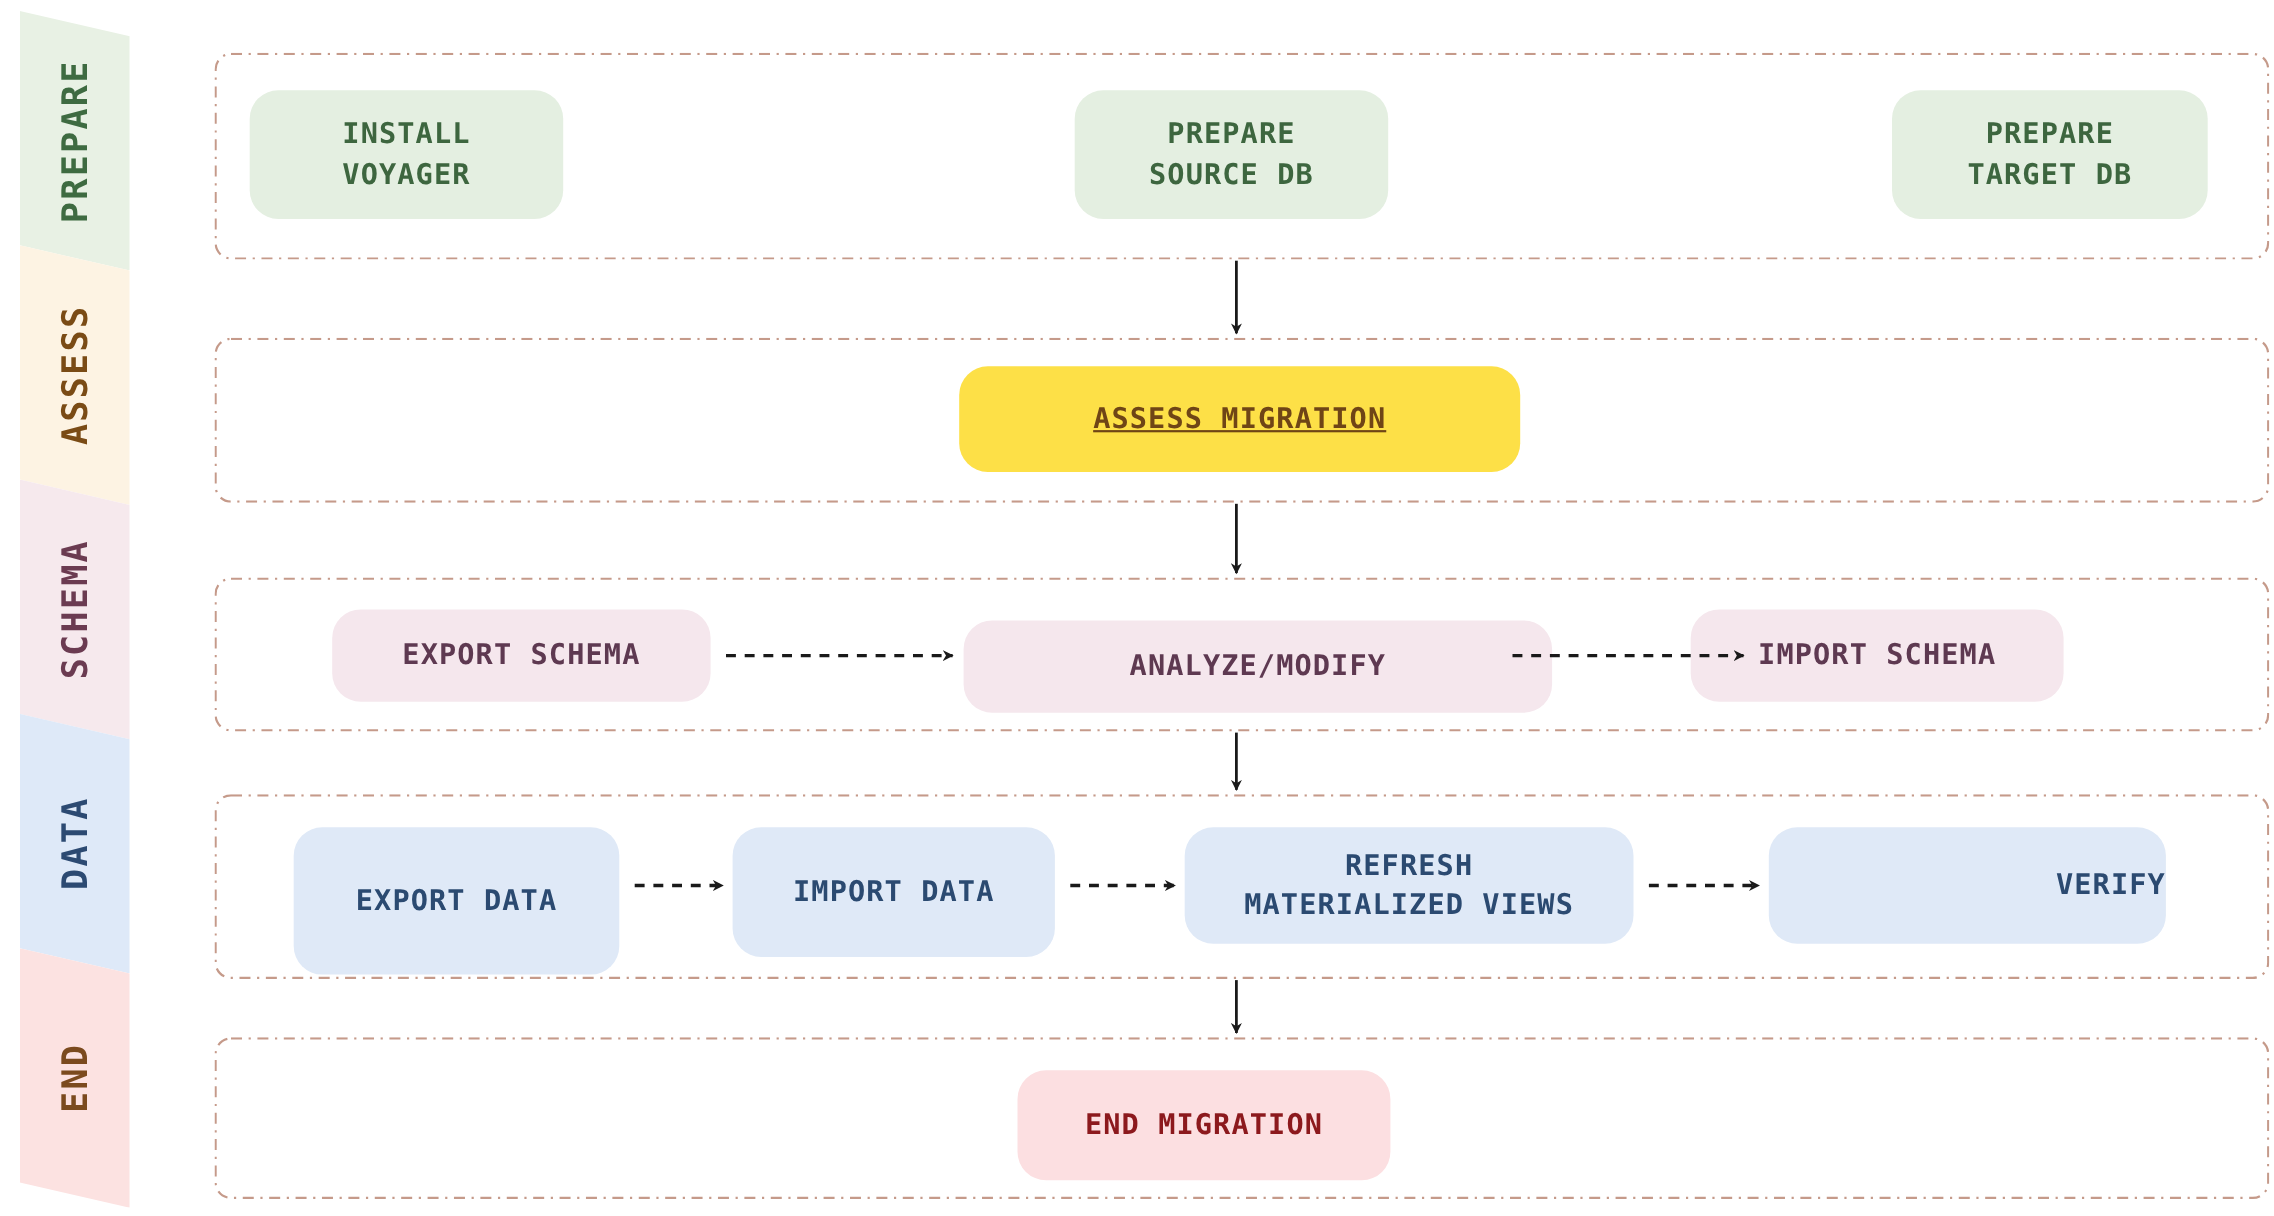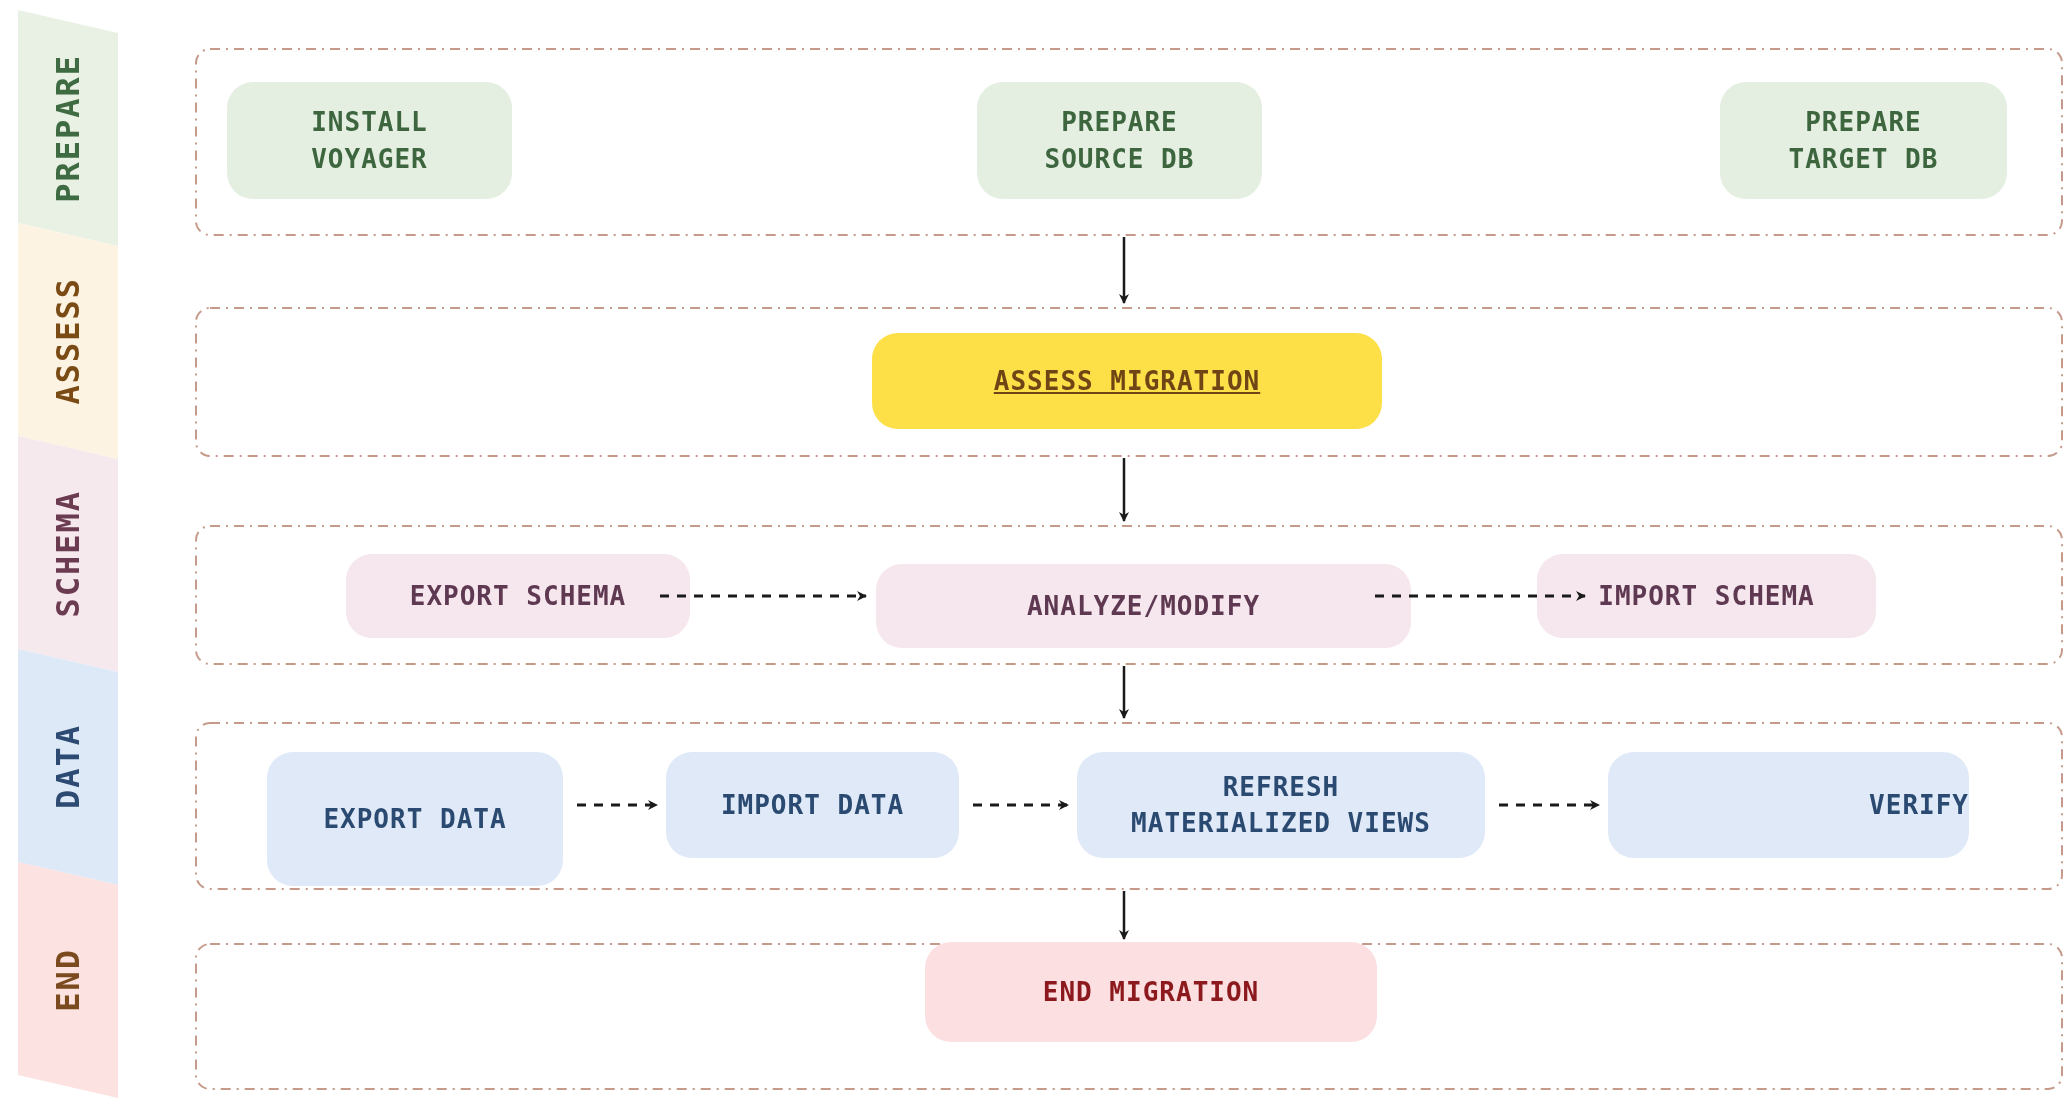--- a/index.html
+++ b/index.html
@@ -64,28 +64,28 @@
   .c-green { background: #e4efe1; color: #3d663f; }
   .c-amber { background: #fde047; color: #6f4516; text-decoration: underline; }
   .c-mauve { background: #f5e7ed; color: #5e3951; }
   .c-blue  { background: #dfe9f7; color: #2b4a71; }
   .c-red   { background: #fcdfe1; color: #8c191d; }
 
   .n-install  { left: 227px;  top: 82px;  width: 285px; height: 117px; }
   .n-prepsrc  { left: 977px;  top: 82px;  width: 285px; height: 117px; }
   .n-preptgt  { left: 1720px; top: 82px;  width: 287px; height: 117px; }
   .n-assess   { left: 872px;  top: 333px; width: 510px; height: 96px;  }
-  .n-expschema{ left: 302px;  top: 554px; width: 344px; height: 84px; margin-left: 44px;  }
+  .n-expschema{ left: 302px;  top: 554px; width: 344px; height: 84px;  }
   .n-analyze  { left: 876px;  top: 564px; width: 535px; height: 84px;  }
   .n-impschema{ left: 1537px; top: 554px; width: 339px; height: 84px;  }
   .n-expdata  { left: 267px;  top: 752px; width: 296px; height: 134px; text-align: right; }
-  .n-impdata  { left: 666px;  top: 752px; width: 293px; height: 106px; }
+  .n-impdata  { left: 666px;  top: 752px; width: 293px; height: 118px; }
   .n-refresh  { left: 1077px; top: 752px; width: 408px; height: 106px; }
   .n-verify   { left: 1608px; top: 752px; width: 361px; height: 106px; align-items: flex-end; }
-  .n-endmig   { left: 925px;  top: 942px; width: 452px; height: 100px; }
+  .n-endmig   { left: 925px;  top: 973px; width: 339px; height: 100px; }
 
   
   .arrows {
     position: absolute; left: 0; top: 0;
     width: 2067px; height: 1105px;
     pointer-events: none;
   }
 </style>
 </head>
 <body>

